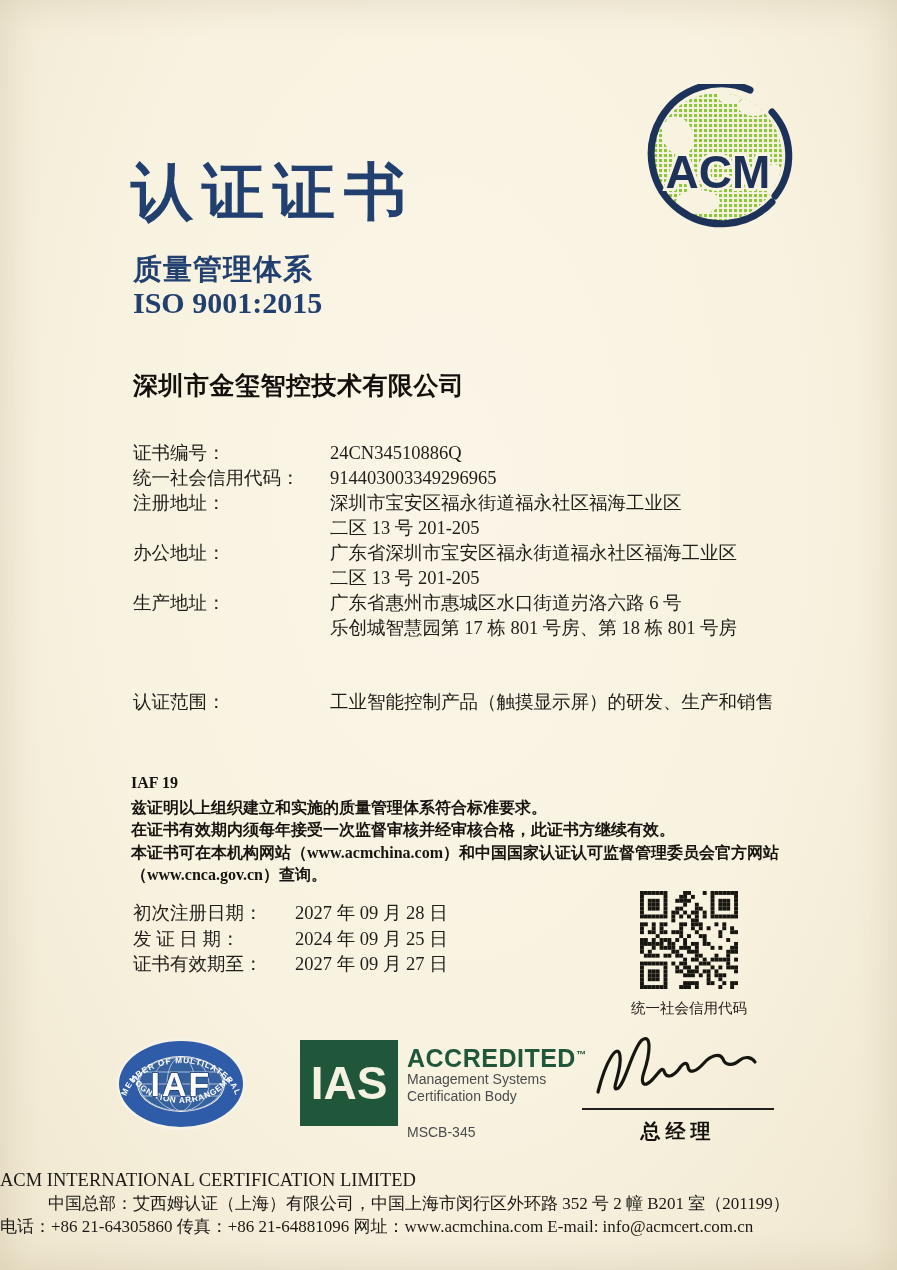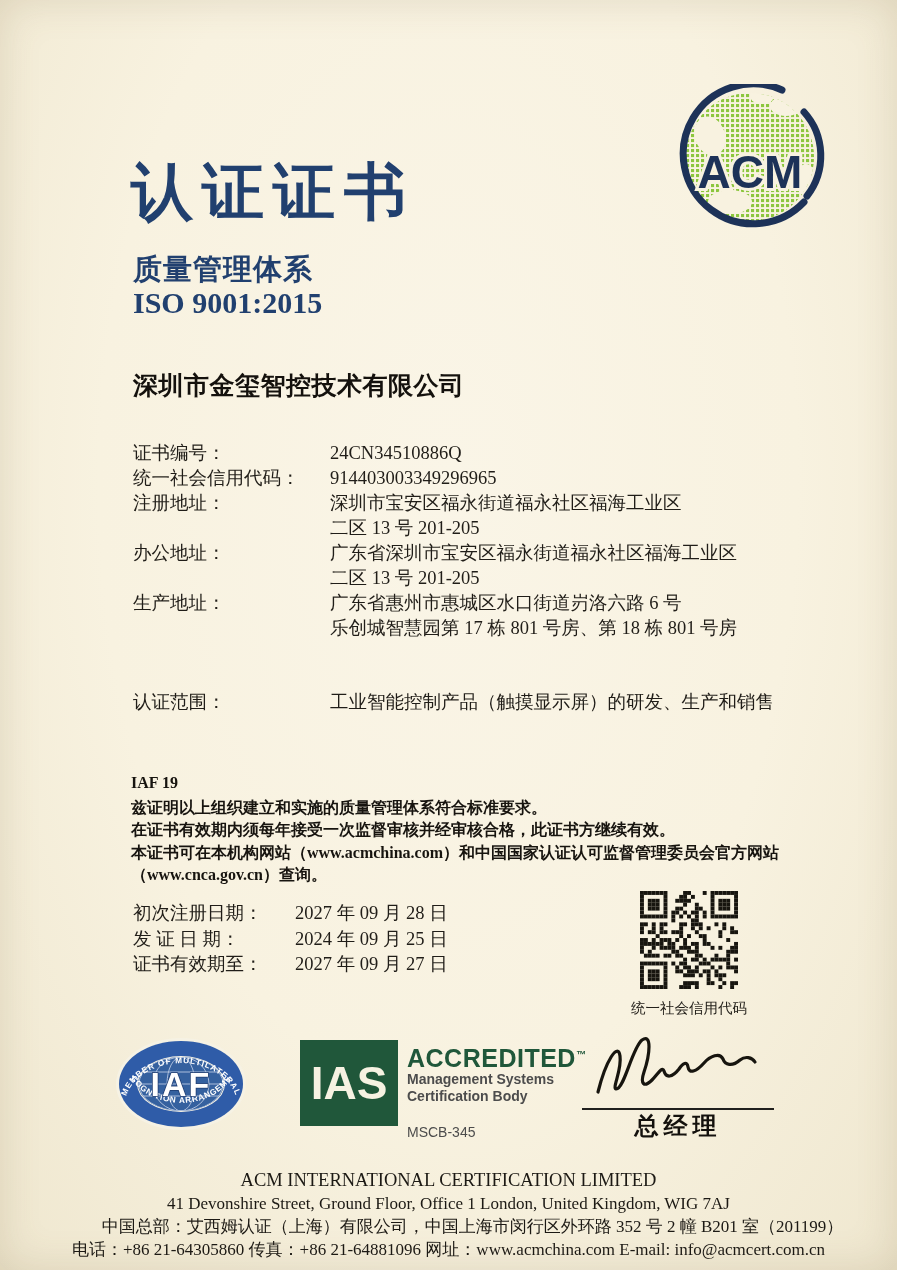--- a/index.html
+++ b/index.html
@@ -27,36 +27,36 @@
   .iaf19 .code{margin-bottom:2px;}
   
   .dates{left:133px;top:901px;font-size:18.5px;line-height:25.5px;}
   .drow{display:flex;}
   .dlabel{width:162px;flex:none;}
   
   .qr{left:640px;top:891px;width:98px;height:98px;}
   .qr svg{display:block;}
   .qr-caption{left:624px;top:999px;width:130px;text-align:center;font-size:14.5px;color:#24211b;}
   
-  .acm-logo{left:666px;top:84px;width:168px;height:150px;}
+  .acm-logo{left:634px;top:84px;width:168px;height:150px;}
   .iaf-logo{left:114px;top:1036px;width:134px;height:96px;}
   .ias-logo{left:300px;top:1040px;display:flex;align-items:flex-start;font-family:"Liberation Sans","DejaVu Sans",sans-serif;}
   .ias-square{width:98px;height:86px;background:#20573a;color:#f6f2e2;display:flex;align-items:center;justify-content:center;
       font-size:46px;font-weight:bold;letter-spacing:0px;}
   .ias-right{margin-left:9px;padding-top:2px;}
   .ias-accredited{font-size:25px;font-weight:bold;color:#20573a;letter-spacing:.5px;line-height:26px;}
   .ias-accredited sup{font-size:10px;}
-  .ias-sub{font-size:14px;color:#4c4c4c;line-height:17px;font-weight:bold;}
+  .ias-sub{font-size:14px;color:#4c4c4c;line-height:17px;}
   .ias-code{font-size:14px;color:#4c4c4c;margin-top:19px;}
   
   .signature{left:582px;top:1026px;width:192px;text-align:center;}
   .sig-line{border-bottom:2px solid #20201e;}
-  .sig-title{font-size:24px;font-weight:bold;letter-spacing:5px;color:#14110d;}
-  
-  .footer{left:0;right:0;top:1168px;text-align:center;color:#1c1914;}
+  .sig-title{font-size:20px;font-weight:bold;letter-spacing:5px;margin-top:8px;color:#14110d;}
+  
+  .footer{left:0;right:0;top:1168px;color:#1c1914;}
   .footer .f1{font-size:18.5px;line-height:24px;}
   .footer .f2{font-size:17px;line-height:23px;}
   .footer .f3{font-size:17px;line-height:23px;padding-left:48px;}
   .footer .f4{font-size:17px;line-height:23px;}
 </style>
 </head>
 <body>
 
 <div class="page">
 
@@ -495,18 +495,17 @@
         <path d="M16,66 C24,34 36,16 38,30 C40,44 30,62 34,63 C42,64 50,22 60,14 C70,7 68,28 62,46 C58,58 62,62 70,54
                  C76,48 80,40 82,45 C84,52 90,52 97,43 C101,37 105,35 106,41 C107,48 114,46 122,37
                  C128,30 138,26 141,33 C143,39 150,41 158,34 C163,30 170,31 173,36" fill="none" stroke="#17150f" stroke-width="3.2" stroke-linecap="round" stroke-linejoin="round"></path>
       </svg>
     </div>
     <div class="sig-title">总经理</div>
   </div>
 
   <div class="abs footer">
     <div class="f1">ACM INTERNATIONAL CERTIFICATION LIMITED</div>
-    <div class="f2">41 Devonshire Street, Ground Floor, Office 1 London, United Kingdom, WIG 7AJ</div>
     <div class="f3">中国总部：艾西姆认证（上海）有限公司，中国上海市闵行区外环路 352 号 2 幢 B201 室（201199）</div>
     <div class="f4">电话：+86 21-64305860 传真：+86 21-64881096 网址：www.acmchina.com  E-mail: info@acmcert.com.cn</div>
   </div>
 
 </div>
 
 </body></html>

